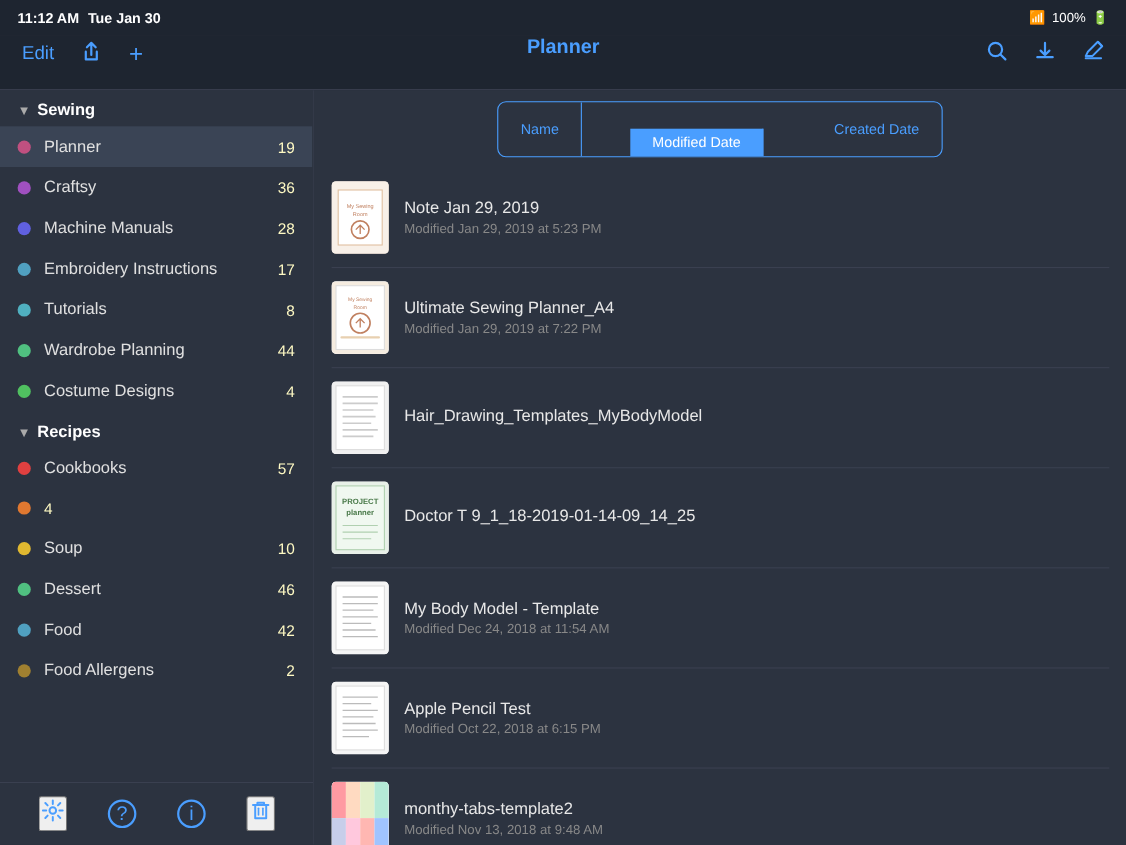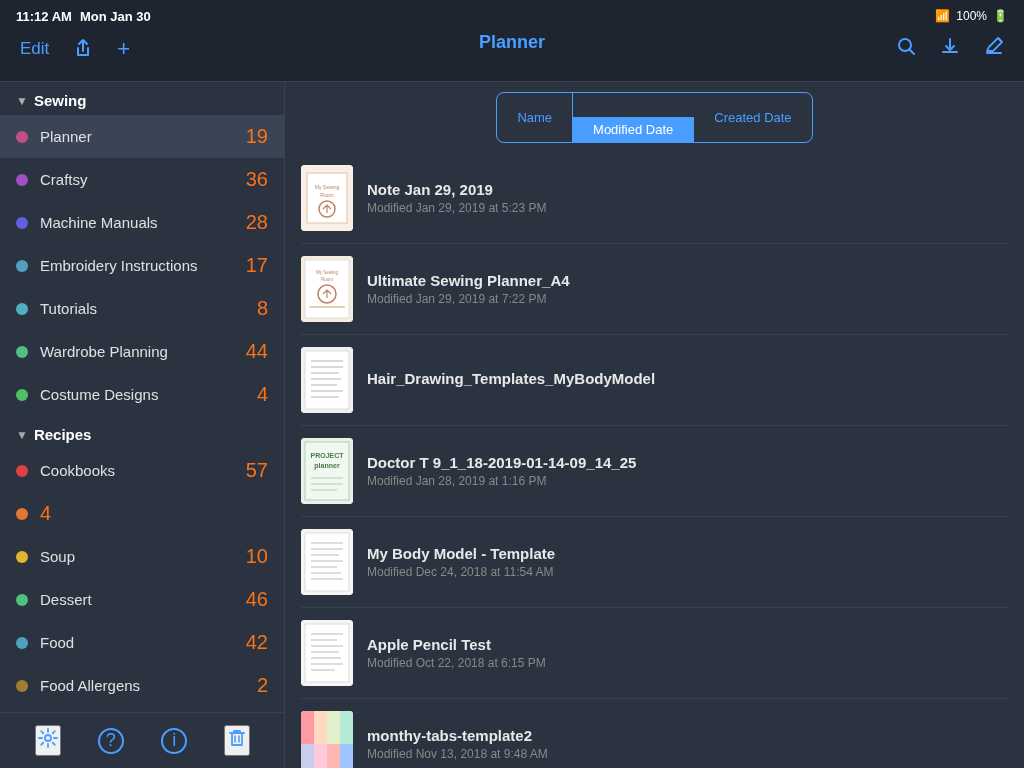--- a/index.html
+++ b/index.html
@@ -139,22 +139,22 @@
       border-radius: 50%;
       margin-right: 12px;
       flex-shrink: 0;
     }
     .item-label {
       flex: 1;
       font-size: 15px;
       color: #e0e0e0;
     }
     .item-count {
-      font-size: 20px;
-      color: #f97316;
+      font-size: 14px;
+      color: #fef9c3;
     }
 
     
     .sidebar-bottom {
       display: flex;
       justify-content: space-around;
       align-items: center;
       padding: 12px 16px;
       border-top: 1px solid #3a4050;
       position: absolute;
@@ -182,20 +182,21 @@
       display: flex;
       justify-content: center;
       padding: 10px 16px;
       flex-shrink: 0;
     }
     .sort-tabs {
       display: flex;
       border: 1px solid #4a9eff;
       border-radius: 8px;
       overflow: hidden;
+      gap: 44px;
     }
     .sort-tab {
       padding: 5px 20px;
       font-size: 13px;
       cursor: pointer;
       color: #4a9eff;
       background: transparent;
       border: none;
     }
     .sort-tab.active {
@@ -237,21 +238,20 @@
       overflow: hidden;
       position: relative;
     }
     .doc-info {
       flex: 1;
     }
     .doc-title {
       font-size: 15px;
       color: #e8e8e8;
       margin-bottom: 3px;
-      font-weight: bold;
     }
     .doc-date {
       font-size: 12px;
       color: #888;
     }
 
     
     .thumb-sewing {
       background: linear-gradient(135deg, #f8f0e8 0%, #f0e0d0 100%);
     }
@@ -264,21 +264,21 @@
     .sidebar-scroll::-webkit-scrollbar { width: 4px; }
     .sidebar-scroll::-webkit-scrollbar-track { background: transparent; }
     .sidebar-scroll::-webkit-scrollbar-thumb { background: #555; border-radius: 2px; }
   </style>
 </head>
 <body>
 
 <div class="status-bar">
   <div class="status-left">
     <span>11:12 AM</span>
-    <span>Mon Jan 30</span>
+    <span>Tue Jan 30</span>
   </div>
   <div class="status-right">
     <span>📶</span>
     <span>100%</span>
     <span>🔋</span>
   </div>
 </div>
 
 <div class="toolbar">
   <div class="toolbar-left">
@@ -491,21 +491,20 @@
             <rect x="4" y="4" width="44" height="58" fill="#f0f8f0" stroke="#b0d0b0" stroke-width="1"></rect>
             <text x="26" y="20" text-anchor="middle" font-size="7" fill="#4a7a4a" font-weight="bold">PROJECT</text>
             <text x="26" y="30" text-anchor="middle" font-size="7" fill="#4a7a4a" font-weight="bold">planner</text>
             <line x1="10" y1="40" x2="42" y2="40" stroke="#b0d0b0" stroke-width="1"></line>
             <line x1="10" y1="46" x2="42" y2="46" stroke="#b0d0b0" stroke-width="1"></line>
             <line x1="10" y1="52" x2="36" y2="52" stroke="#b0d0b0" stroke-width="1"></line>
           </svg>
         </div>
         <div class="doc-info">
           <div class="doc-title">Doctor T 9_1_18-2019-01-14-09_14_25</div>
-          <div class="doc-date">Modified Jan 28, 2019 at 1:16 PM</div>
         </div>
       </div>
 
       <div class="doc-item">
         <div class="doc-thumb">
           <svg width="52" height="66" viewBox="0 0 52 66">
             <rect width="52" height="66" fill="#f5f5f5"></rect>
             <rect x="4" y="4" width="44" height="58" fill="#fff" stroke="#ddd" stroke-width="1"></rect>
             <line x1="10" y1="14" x2="42" y2="14" stroke="#bbb" stroke-width="1.2"></line>
             <line x1="10" y1="20" x2="42" y2="20" stroke="#bbb" stroke-width="1.2"></line>

